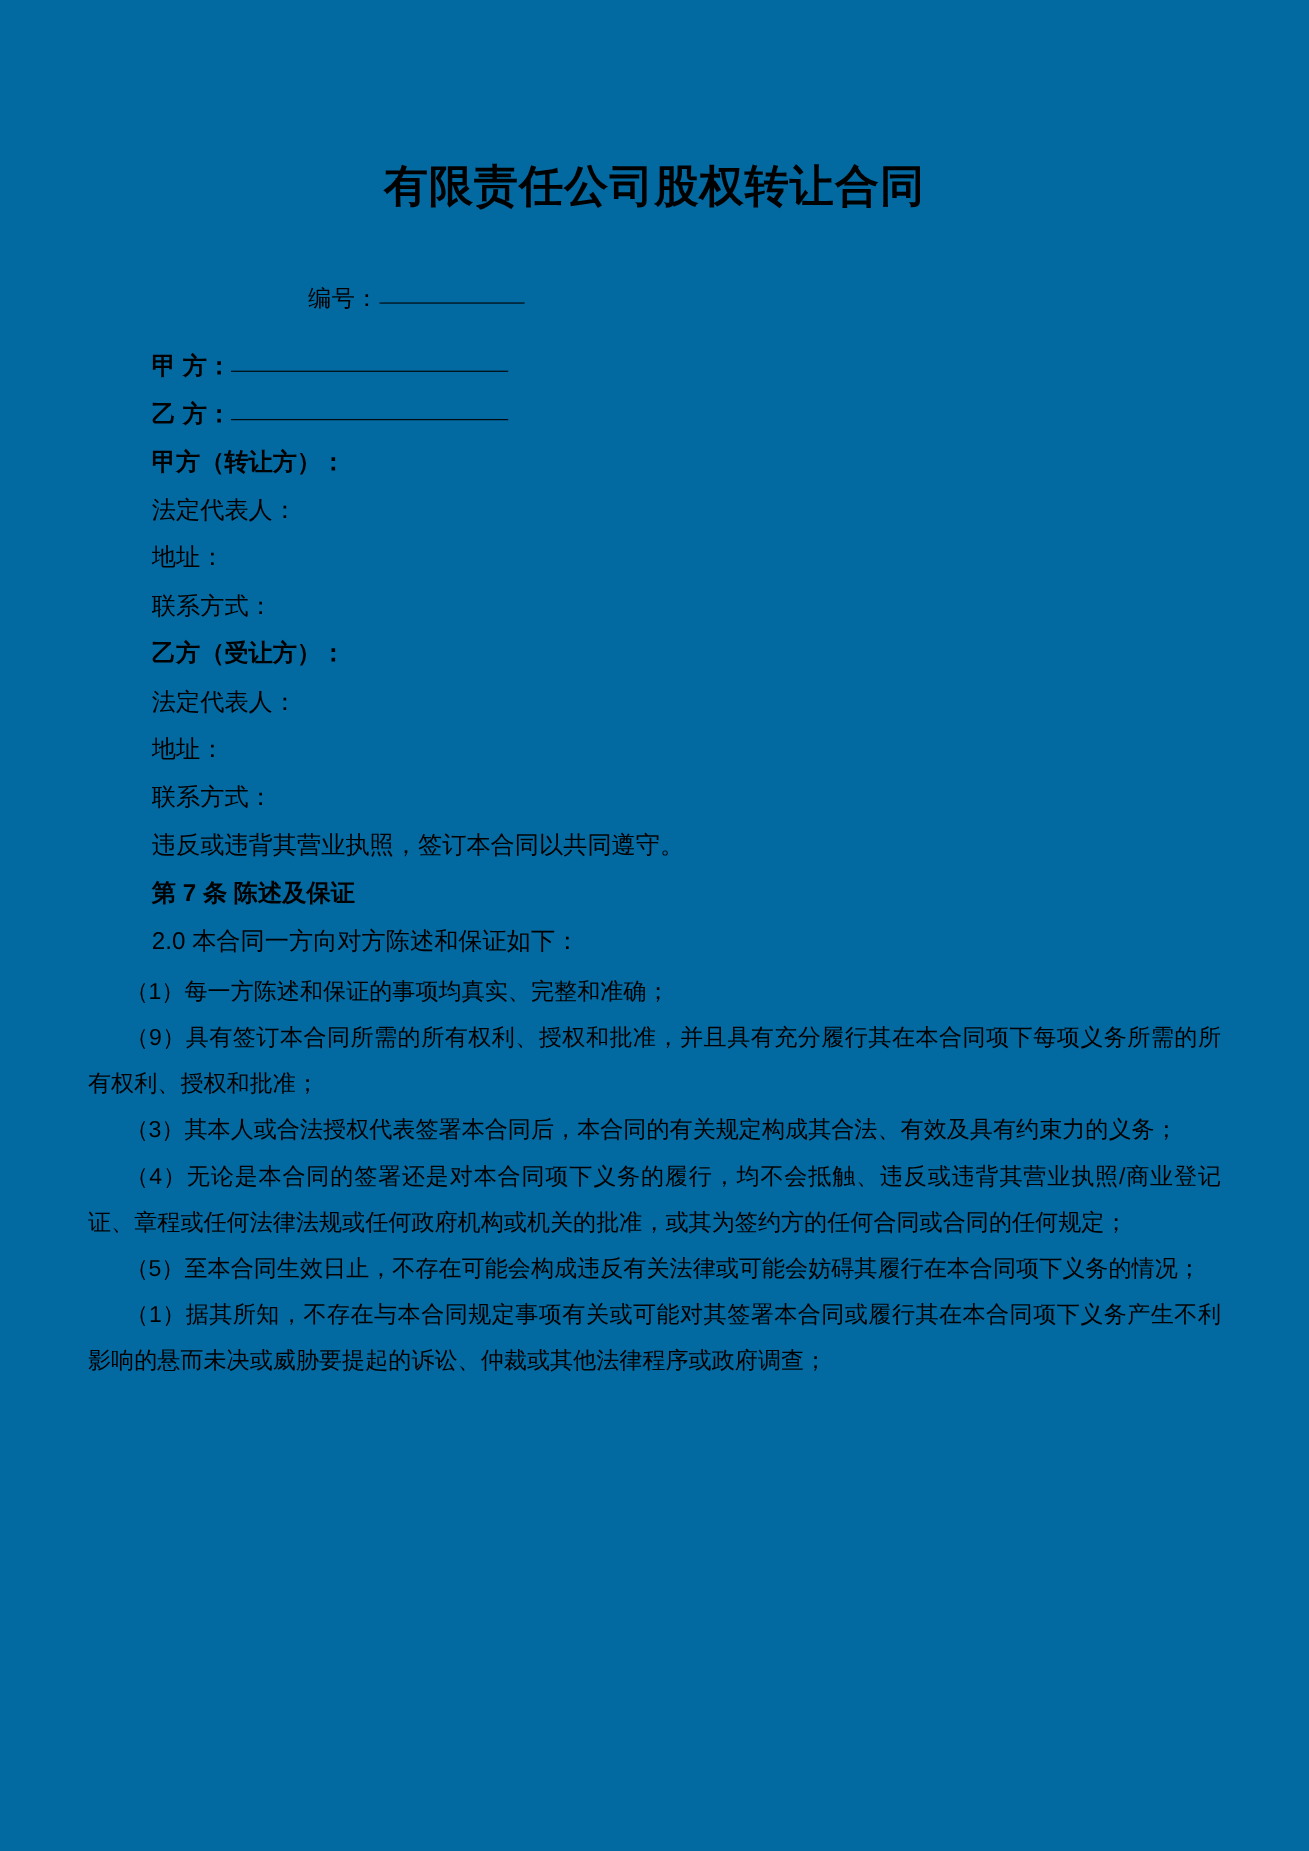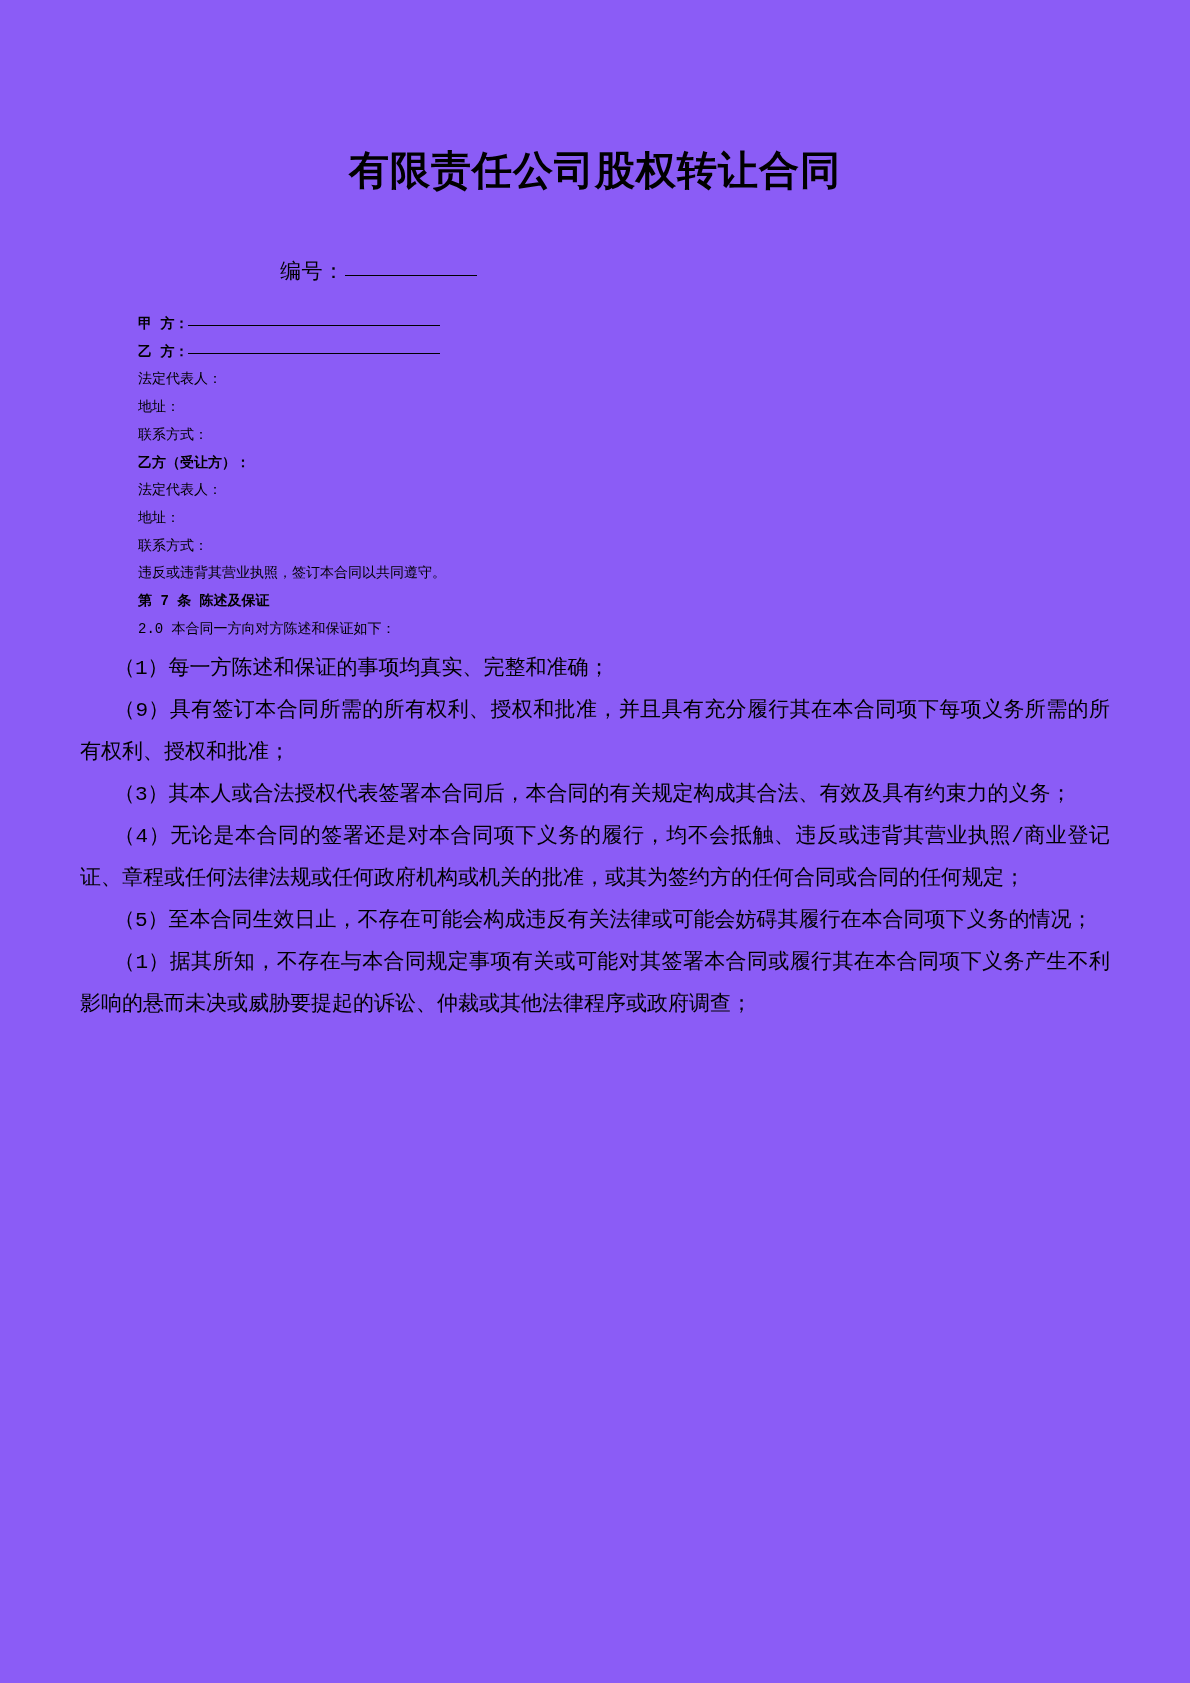--- a/index.html
+++ b/index.html
@@ -9,21 +9,21 @@
   }
   body {
     font-family: "Liberation Sans", "DejaVu Sans", sans-serif;
     color: #000000;
   }
   .page {
     position: relative;
     width: 1190px;
     height: 1683px;
     margin: 0 auto;
-    background: #8b5cf6;
+    background: #0369a1;
     overflow: hidden;
     box-sizing: border-box;
     padding: 0 80px;
   }
   .doc-title {
     text-align: center;
     font-size: 40px;
     font-weight: bold;
     letter-spacing: 1px;
     margin: 0;
@@ -51,34 +51,32 @@
   .bl-party  { width: 252px; }
   .bl-year   { width: 72px; }
   .bl-month  { width: 64px; }
   .bl-day    { width: 64px; }
 
   .body-block {
     margin-top: 26px;
     padding-left: 58px;
   }
   .line {
-    font-size: 14px;
+    font-size: 22px;
     line-height: 1.98;
     white-space: nowrap;
-    font-family: Liberation Mono, monospace;
   }
   .line.bold {
     font-weight: bold;
   }
   .para {
     font-size: 21px;
     line-height: 2.0;
     margin: 0;
     text-align: justify;
-    font-family: Liberation Mono, monospace;
   }
   .flow {
     margin-top: 4px;
     padding-left: 58px;
     padding-right: 0px;
   }
   .wide {
     padding-left: 0px;
     padding-right: 0px;
   }
@@ -101,20 +99,21 @@
 
     <div class="line bold">
       <span>甲 方：</span><span class="blank-line bl-party"></span>
     </div>
 
     <div class="line bold">
       <span>乙 方：</span><span class="blank-line bl-party"></span>
     </div>
 
 
+    <div class="line bold">甲方（转让方）：</div>
     <div class="line">法定代表人：</div>
     <div class="line">地址：</div>
     <div class="line">联系方式：</div>
 
     <div class="line bold">乙方（受让方）：</div>
     <div class="line">法定代表人：</div>
     <div class="line">地址：</div>
     <div class="line">联系方式：</div>
 
     <div class="line">违反或违背其营业执照，签订本合同以共同遵守。</div>

